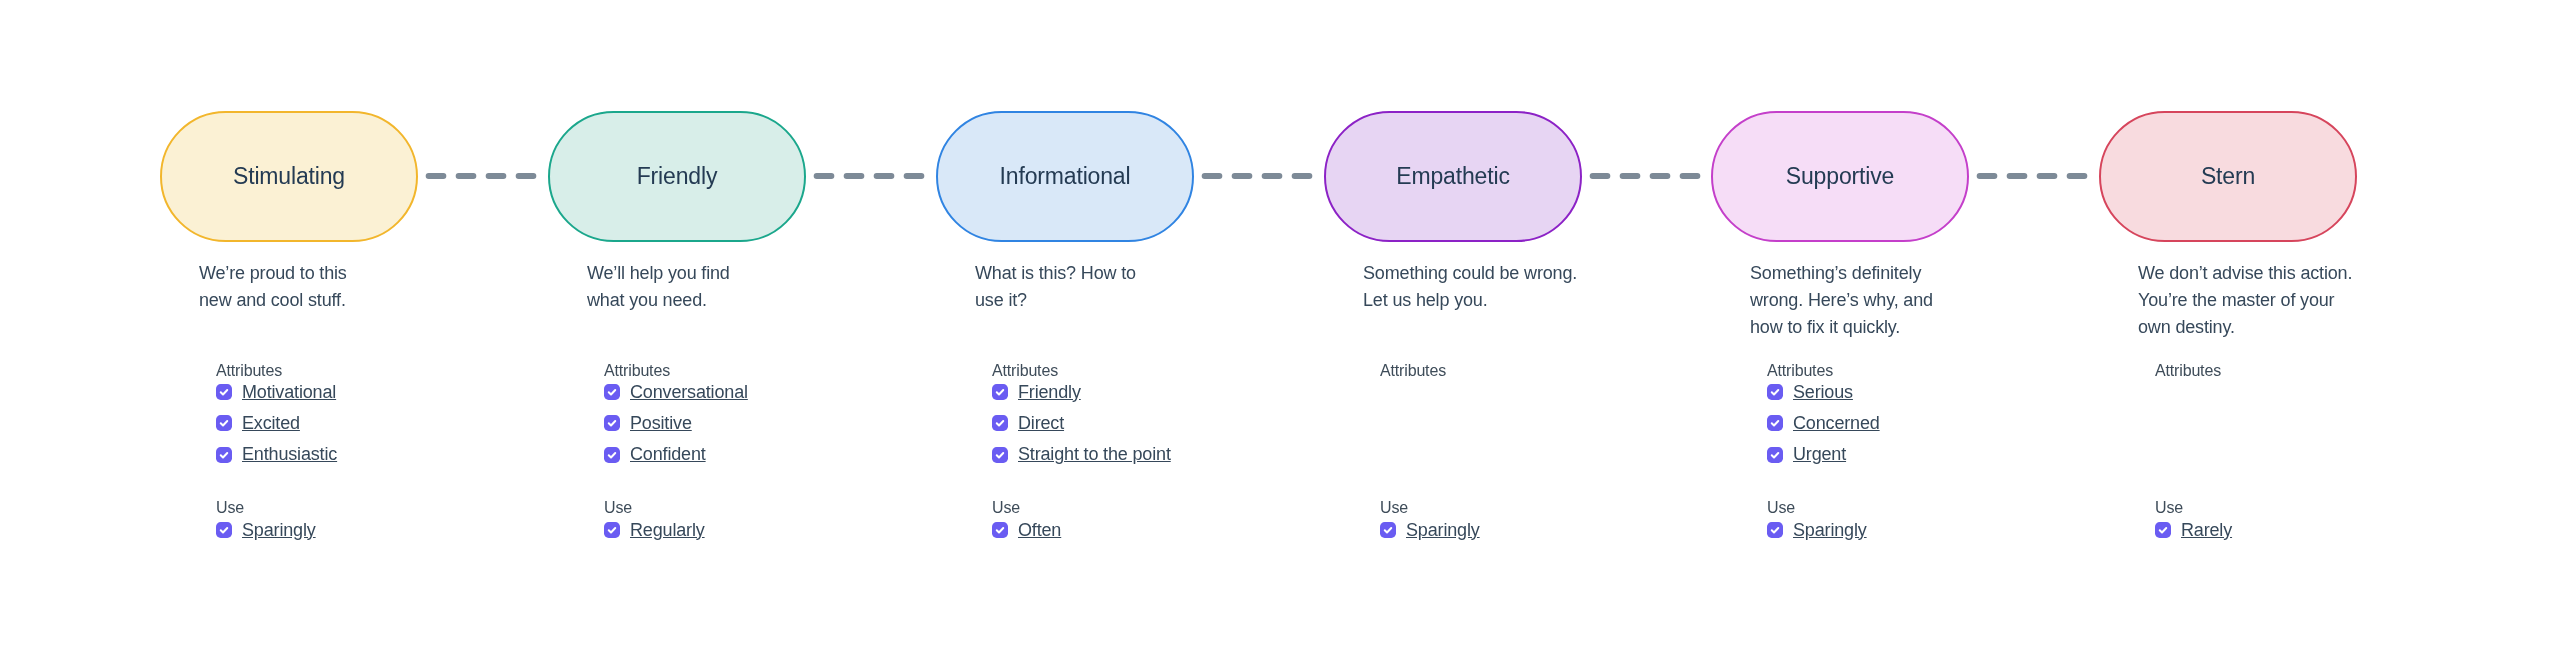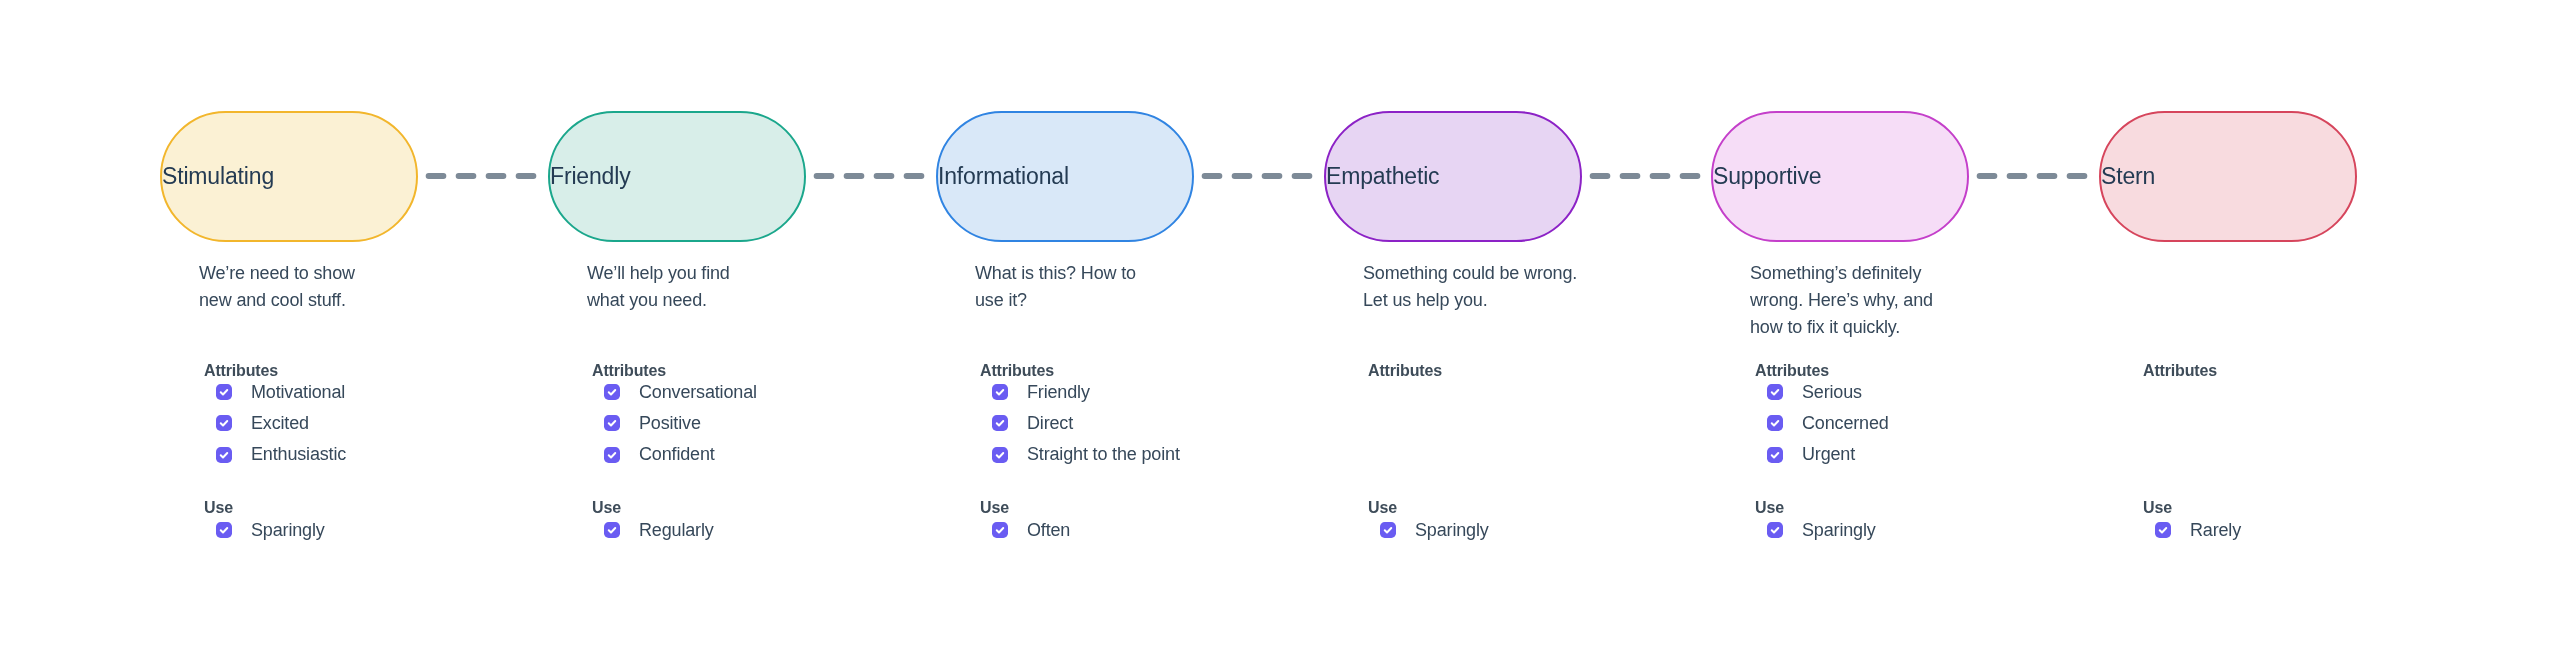--- a/index.html
+++ b/index.html
@@ -14,59 +14,60 @@
 
   .tone-col { position: absolute; top: 0; width: 366px; height: 649px; }
 
   .pill {
     position: absolute; left: 0; top: 111px;
     width: 258px; height: 131px;
     border-radius: 66px;
     border: 2.7px solid var(--pill-border, #ccc);
     background: var(--pill-fill, #eee);
     box-sizing: border-box;
-    display: flex; align-items: center; justify-content: flex-start;
+    display: flex; align-items: center; justify-content: center;
   }
   .pill-label {
     font-size: 23px; color: var(--title-text, #243B53);
     font-weight: normal; white-space: nowrap;
   }
 
   .desc {
     position: absolute; left: 39px; top: 260px; margin: 0;
     width: 288px;
     font-size: 18px; line-height: 27px;
     color: var(--body-text, #36485A);
     white-space: pre-line;
   }
 
   .section-heading {
-    position: absolute; left: 44px;
-    font-size: 16px; line-height: 19px; font-weight: bold;
+    position: absolute; left: 56px;
+    font-size: 16px; line-height: 19px; font-weight: normal;
     color: var(--heading-text, #3E4C59);
   }
   .attrs-heading { top: 361px; }
   .use-heading   { top: 498px; }
 
   .check-list { position: absolute; left: 56px; }
   .attr-list  { top: 384px; }
   .use-list   { top: 522px; }
 
   .check-row { display: flex; align-items: center; margin-bottom: 15.4px; height: 16px; }
   .checkbox {
     width: 16px; height: 16px; border-radius: 4.7px;
     background: var(--checkbox, #6A5CF2);
     flex: 0 0 16px;
     display: flex; align-items: center; justify-content: center;
   }
   .checkbox svg { width: 12px; height: 12px; display: block; }
   .check-label {
-    margin-left: 19px;
+    margin-left: 10px;
     font-size: 18px; color: var(--body-text, #36485A);
     white-space: nowrap;
+    text-decoration: underline;
   }
 
   .connector { position: absolute; top: 173px; width: 116px; height: 6px; }
   .connector svg { display: block; width: 116px; height: 6px; }
 </style>
 </head>
 <body style="background: rgb(255, 255, 255);">
 
 <div class="canvas">
 
@@ -93,21 +94,21 @@
   <div class="connector" style="left:1976px">
       <svg viewBox="0 0 173 9">
         <line x1="5" y1="4.5" x2="168" y2="4.5" stroke-width="9" stroke-linecap="round" stroke-dasharray="22 23" stroke="#7D8A97"></line>
       </svg>
     </div>
 
   <div class="tone-col" style="left: 160px; --pill-border: #F2B62C; --pill-fill: #FBF1D4;">
     <div class="pill">
       <span class="pill-label">Stimulating</span>
     </div>
-    <p class="desc">We’re need to show
+    <p class="desc">We’re proud to this
 new and cool stuff.</p>
     <div class="section-heading attrs-heading">Attributes</div>
     <div class="check-list attr-list">
       <div class="check-row">
         <span class="checkbox">
             <svg viewBox="0 0 24 24">
               <path d="M5.5 12.5 L10 17 L18.5 8" fill="none" stroke="#fff" stroke-width="4" stroke-linecap="round" stroke-linejoin="round"></path>
             </svg>
           </span>
         <span class="check-label">Motivational</span>
@@ -298,20 +299,23 @@
           </span>
         <span class="check-label">Sparingly</span>
       </div>
     </div>
   </div>
 
   <div class="tone-col" style="left: 2099px; --pill-border: #D6455C; --pill-fill: #F8DBDF;">
     <div class="pill">
       <span class="pill-label">Stern</span>
     </div>
+    <p class="desc">We don’t advise this action.
+You’re the master of your
+own destiny.</p>
     <div class="section-heading attrs-heading">Attributes</div>
     <div class="section-heading use-heading">Use</div>
     <div class="check-list use-list">
       <div class="check-row">
         <span class="checkbox">
             <svg viewBox="0 0 24 24">
               <path d="M5.5 12.5 L10 17 L18.5 8" fill="none" stroke="#fff" stroke-width="4" stroke-linecap="round" stroke-linejoin="round"></path>
             </svg>
           </span>
         <span class="check-label">Rarely</span>

